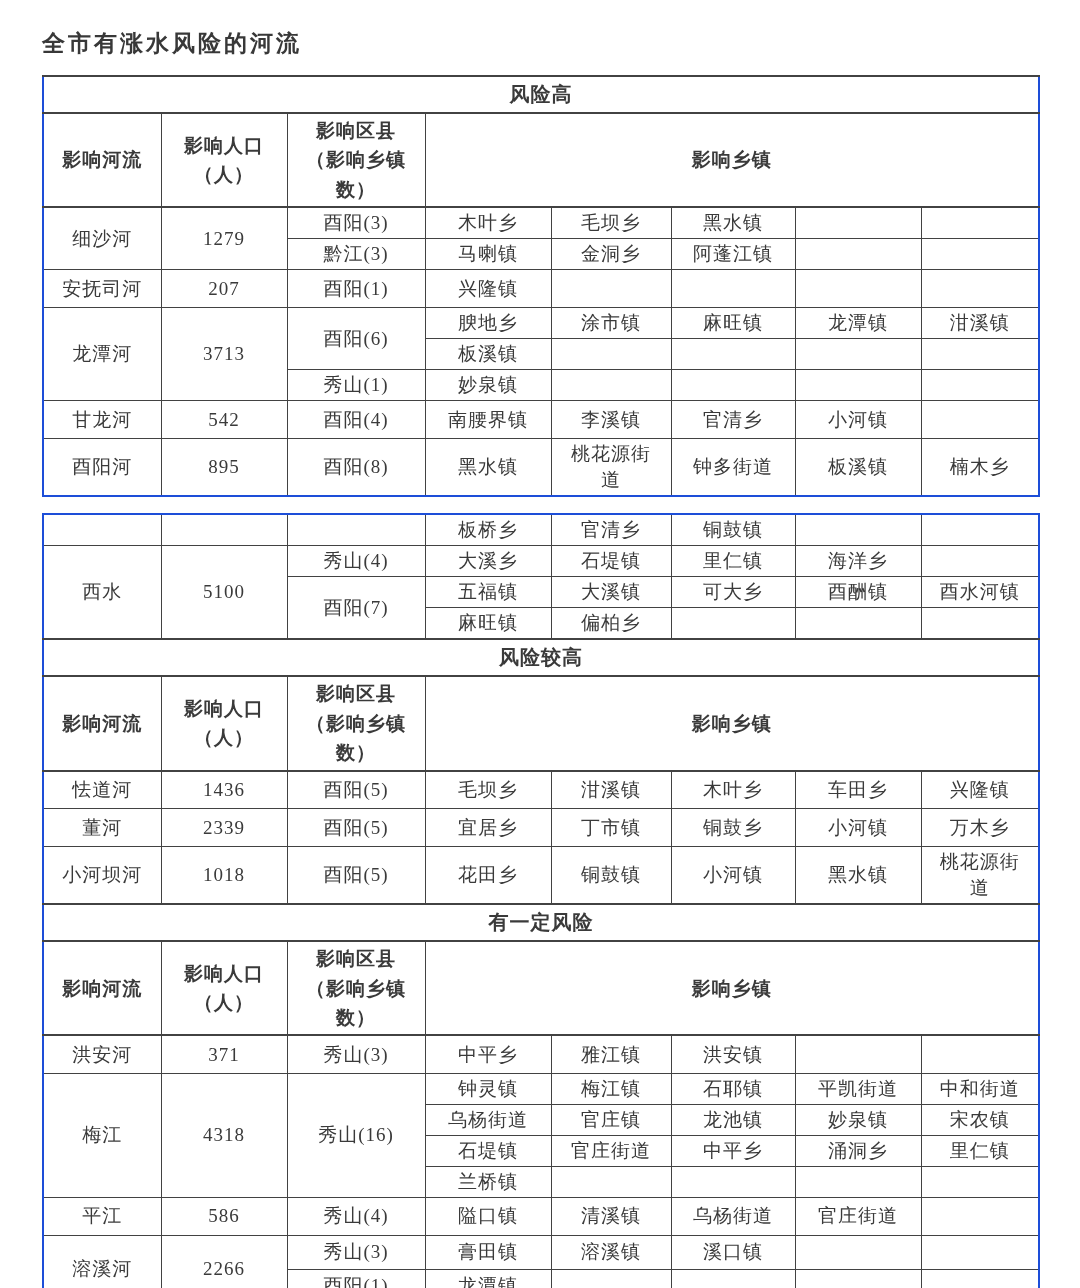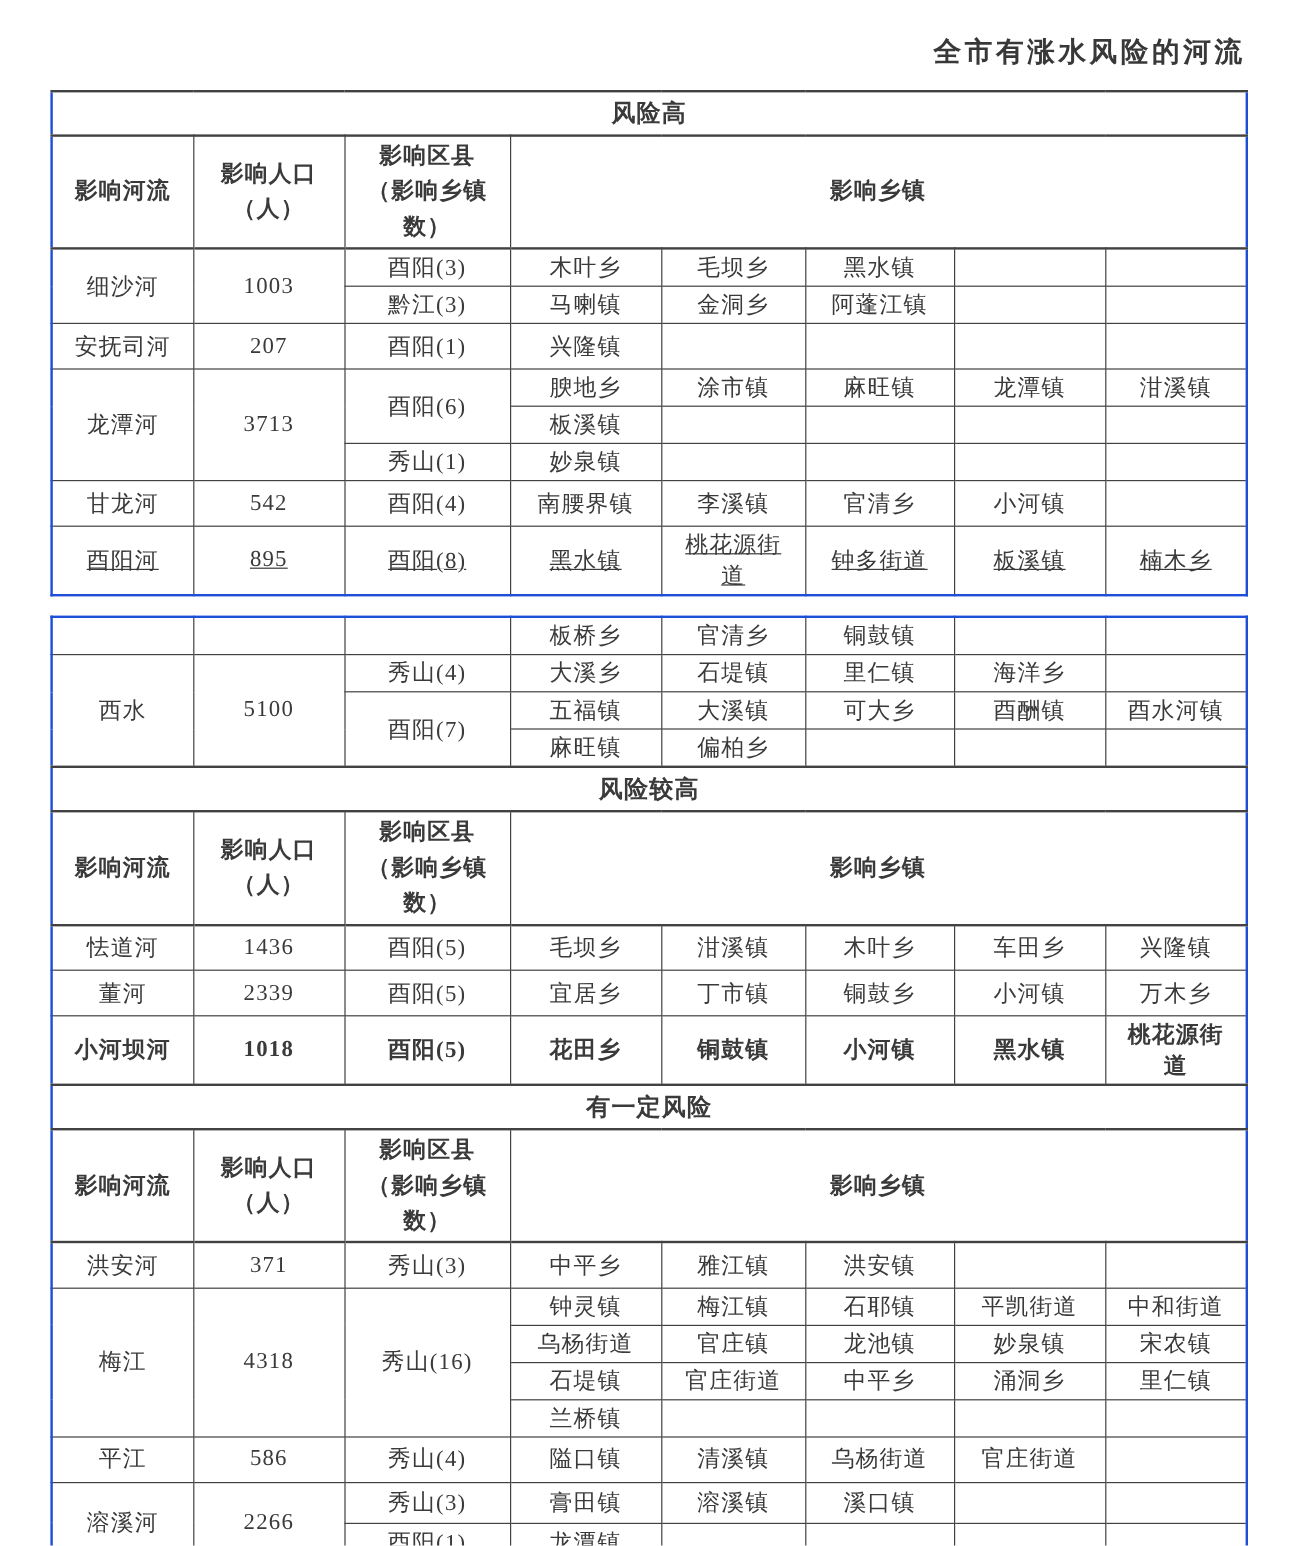--- a/index.html
+++ b/index.html
@@ -3,43 +3,43 @@
 <meta charset="utf-8">
 <style>
   html,body{margin:0;padding:0;}
   body{
     width:1080px;height:1288px;background:#ffffff;
     font-family:"Liberation Serif","DejaVu Serif",serif;
     color:#3a3a3a;overflow:hidden;
   }
   .doc{width:996px;margin:0 auto;padding-top:24px;}
   .page-title{
-    text-align:right;font-size:23px;font-weight:bold;
+    text-align:left;font-size:23px;font-weight:bold;
     letter-spacing:3px;margin:4px 0 16px 0;color:#383838;
   }
   table{
     border-collapse:collapse;table-layout:fixed;width:996px;
     border:2px solid #1d4ed8;
   }
   table.second{margin-top:16px;}
   td{
     border:1px solid #424242;text-align:center;vertical-align:middle;
     font-size:19px;padding:2px 5px;letter-spacing:1px;
     white-space:pre-line;overflow:hidden;color:#3a3a3a;
   }
   tr.section td{font-weight:bold;font-size:20px;border-top:2px solid #424242;border-bottom:2px solid #424242;}
   tr.colhead td{font-weight:bold;font-size:19px;border-bottom:2px solid #424242;line-height:1.55;}
   tr.rt{height:37px;}
   tr.rh{height:82px;}
   tr.r28{height:28px;}
   tr.r29{height:29px;}
   tr.r35{height:34px;}
   tr.r38{height:38px;margin-left:32px;}
-  tr.r50{height:50px;text-decoration:underline;}
-  tr.r56{height:56px;font-weight:bold;}
+  tr.r50{height:50px;}
+  tr.r56{height:56px;}
 </style>
 </head>
 <body>
 
 <div class="doc">
 
   <div class="page-title">全市有涨水风险的河流</div>
 
   <table>
     <colgroup>
@@ -60,21 +60,21 @@
       <td>影响河流</td>
       <td>影响人口
 （人）</td>
       <td>影响区县
 （影响乡镇
 数）</td>
       <td colspan="5">影响乡镇</td>
     </tr>
     <tr class="r29">
       <td rowspan="2">细沙河</td>
-      <td rowspan="2">1003</td>
+      <td rowspan="2">1279</td>
       <td>酉阳(3)</td>
       <td>木叶乡</td>
       <td>毛坝乡</td>
       <td>黑水镇</td>
       <td></td>
       <td></td>
     </tr>
     <tr class="r29">
       <td>黔江(3)</td>
       <td>马喇镇</td>

